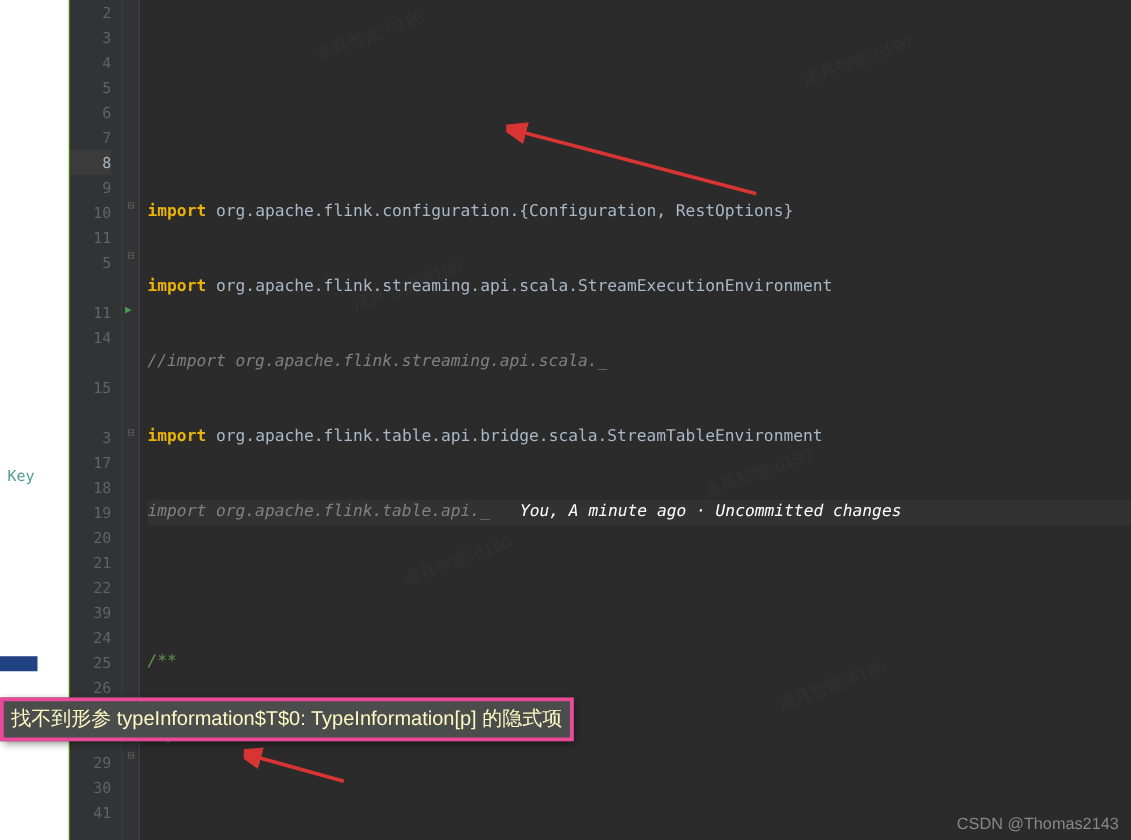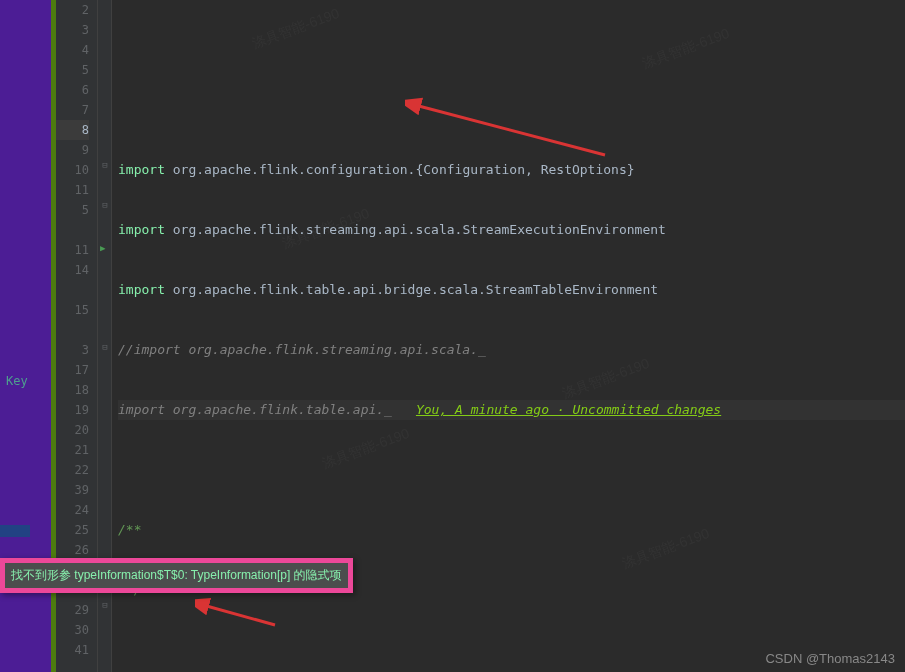--- a/index.html
+++ b/index.html
@@ -9,22 +9,22 @@
       background: #2b2b2b;
       color: #a9b7c6;
       width: 905px;
       height: 672px;
       overflow: hidden;
       position: relative;
     }
     .editor-area { display: flex; height: 100%; }
     .left-pane {
       width: 56px;
-      background: #4c1d95;
-      border-right: 5px solid #4d7c0f;
+      background: #ffffff;
+      border-right: 1px solid #4d7c0f;
       position: relative;
     }
     .left-pane .key-label {
       position: absolute;
       left: 6px;
       top: 374px;
       color: #4e9e8f;
       font-size: 12px;
     }
     .left-pane .active-marker {
@@ -60,33 +60,33 @@
       flex: 1;
       background: #2b2b2b;
       line-height: 20px;
       padding-left: 6px;
       white-space: pre;
       position: relative;
       overflow: hidden;
     }
     .line { height: 20px; position: relative; }
     .line.highlight { background: #323232; }
-    .kw { color: #86efac; }
+    .kw { color: #eab308; font-weight: bold; }
     .comment { color: #808080; font-style: italic; }
     .doc { color: #629755; font-style: italic; }
-    .git-hint { color: #84cc16; font-style: italic; padding-left: 24px; text-decoration: underline; }
+    .git-hint { color: #ffffff; font-style: italic; padding-left: 24px; }
     .tooltip {
       position: absolute;
       left: 0px;
       top: 558px;
       background: #4b4d4d;
-      color: #86efac;
-      border: 5px solid #ec4899;
+      color: #fef9c3;
+      border: 3px solid #ec4899;
       padding: 4px 6px;
-      font-size: 12px;
+      font-size: 16px;
       z-index: 100;
       box-shadow: 2px 2px 6px rgba(0,0,0,0.4);
       font-family: sans-serif;
     }
     .arrow { position: absolute; z-index: 50; pointer-events: none; }
     .watermark {
       position: absolute;
       color: rgba(200,200,200,0.05);
       font-size: 14px;
       transform: rotate(-20deg);
@@ -156,22 +156,22 @@
     <span class="run-marker" style="top:243px">▶</span>
     <span class="fold" style="top:342px">⊟</span>
     <span class="fold" style="top:600px">⊟</span>
   </div>
 
   <div class="code">
     <div class="line"></div>
     <div class="line"></div>
     <div class="line"><span class="kw">import</span><span> org.apache.flink.configuration.{Configuration, RestOptions}</span></div>
     <div class="line"><span class="kw">import</span><span> org.apache.flink.streaming.api.scala.StreamExecutionEnvironment</span></div>
+    <div class="line"><span class="comment">//import org.apache.flink.streaming.api.scala._</span></div>
     <div class="line"><span class="kw">import</span><span> org.apache.flink.table.api.bridge.scala.StreamTableEnvironment</span></div>
-    <div class="line"><span class="comment">//import org.apache.flink.streaming.api.scala._</span></div>
     <div class="line highlight"><span class="comment">import org.apache.flink.table.api._</span><span class="git-hint">You, A minute ago · Uncommitted changes</span></div>
     <div class="line"></div>
     <div class="line"><span class="doc">/**</span></div>
     <div class="line"><span class="doc"> */</span></div>
     
     
     
     
     
     

